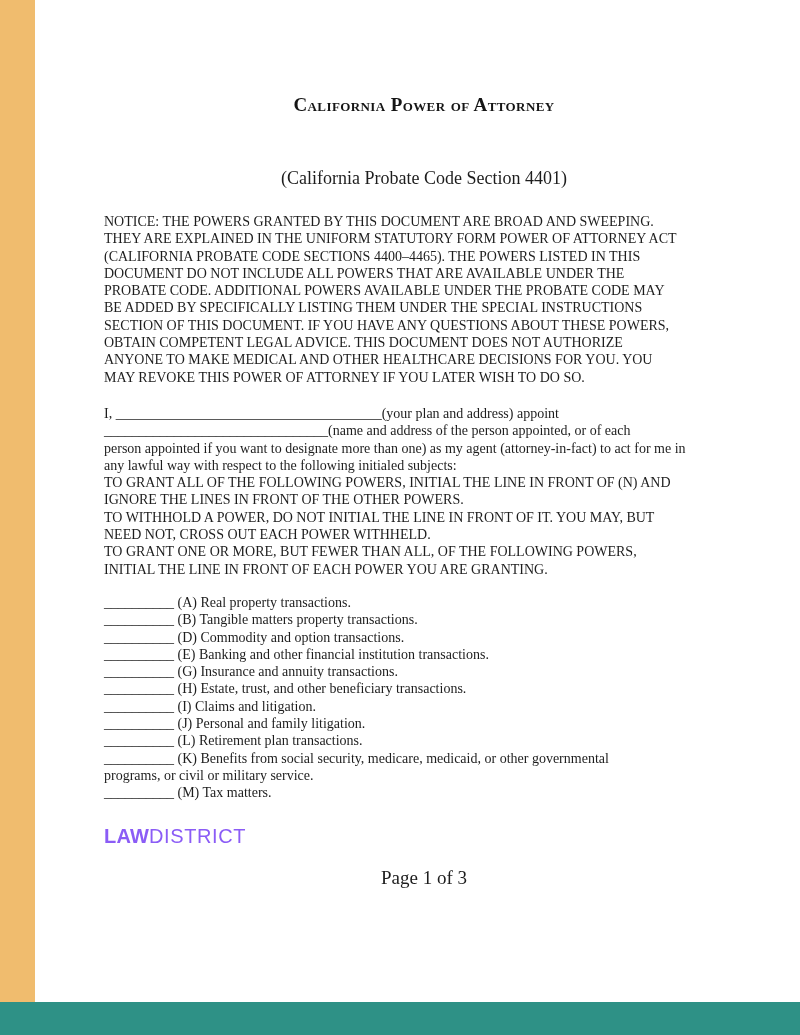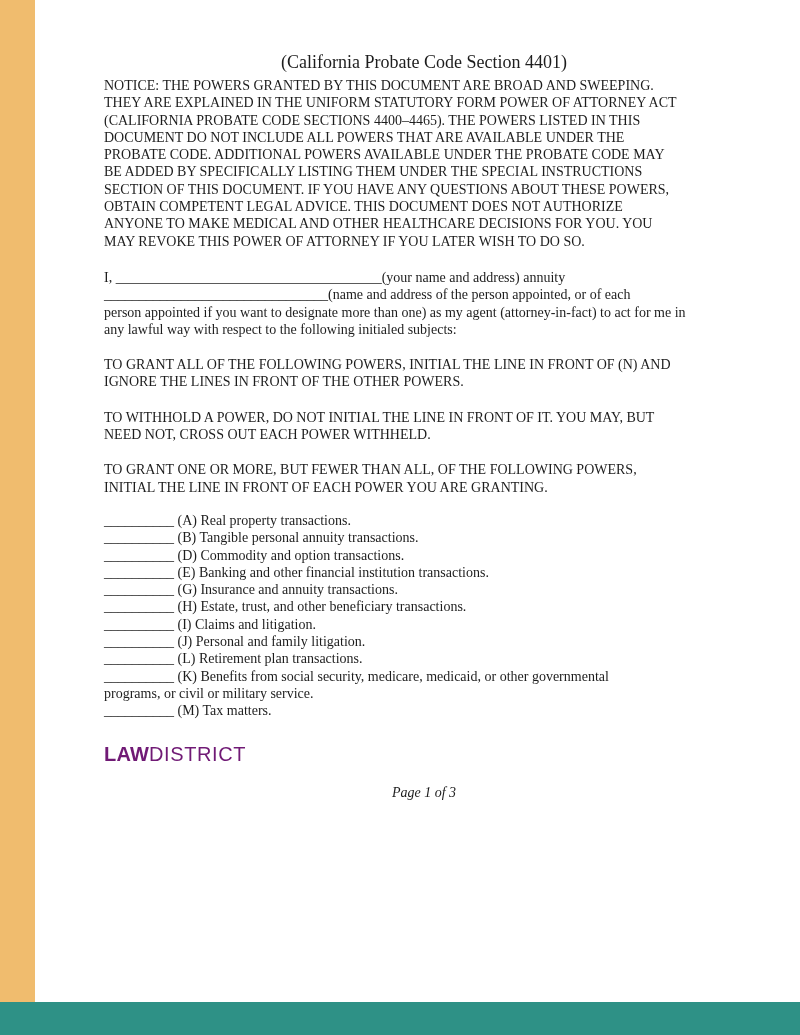--- a/index.html
+++ b/index.html
@@ -38,84 +38,84 @@
     margin: 52px 0 0 0;
     text-align: center;
     font-size: 18px;
   }
   .flow {
     margin: 0;
     white-space: pre;
     font-size: 14px;
     line-height: 17.3px;
   }
-  .m-notice  { margin-top: 4px; }
+  .m-notice  { margin-top: 24px; }
   .m-appoint { margin-top: 19px; }
-  .m-para    { margin-top: 18px; }
+  .m-para    { }
   .powers-list { margin-top: 16px; }
   .power-row {
     white-space: pre;
     font-size: 14px;
     line-height: 17.3px;
   }
   .logo {
     margin-top: 23px;
     font-family: "Liberation Sans", sans-serif;
     font-size: 20px;
-    color: #701a75;
+    color: #8b5cf6;
     letter-spacing: 0.2px;
   }
   .logo-bold  { font-weight: 700; }
   .logo-light { font-weight: 400; letter-spacing: 0.6px; }
   .page-number {
     margin: 19px 0 0 0;
     text-align: center;
-    font-size: 14px;
-    font-style: italic;
+    font-size: 19px;
   }
 </style>
 </head>
 <body>
 
 <div class="stripe-left" style="background: rgb(240, 188, 110);"></div>
 <div class="bottom-bar" style="background: rgb(46, 145, 134);"></div>
 
 <div class="content">
 
+  <h1 class="doc-title">California Power of Attorney</h1>
 
   <p class="doc-subtitle">(California Probate Code Section 4401)</p>
 
   <p class="flow m-notice">NOTICE: THE POWERS GRANTED BY THIS DOCUMENT ARE BROAD AND SWEEPING.
 THEY ARE EXPLAINED IN THE UNIFORM STATUTORY FORM POWER OF ATTORNEY ACT
 (CALIFORNIA PROBATE CODE SECTIONS 4400–4465). THE POWERS LISTED IN THIS
 DOCUMENT DO NOT INCLUDE ALL POWERS THAT ARE AVAILABLE UNDER THE
 PROBATE CODE. ADDITIONAL POWERS AVAILABLE UNDER THE PROBATE CODE MAY
 BE ADDED BY SPECIFICALLY LISTING THEM UNDER THE SPECIAL INSTRUCTIONS
 SECTION OF THIS DOCUMENT. IF YOU HAVE ANY QUESTIONS ABOUT THESE POWERS,
 OBTAIN COMPETENT LEGAL ADVICE. THIS DOCUMENT DOES NOT AUTHORIZE
 ANYONE TO MAKE MEDICAL AND OTHER HEALTHCARE DECISIONS FOR YOU. YOU
 MAY REVOKE THIS POWER OF ATTORNEY IF YOU LATER WISH TO DO SO.</p>
 
-  <p class="flow m-appoint"><span>I, </span><span>______________________________________</span><span>(your name and address) annuity
+  <p class="flow m-appoint"><span>I, </span><span>______________________________________</span><span>(your plan and address) appoint
 </span><span>________________________________</span><span>(name and address of the person appointed, or of each
 person appointed if you want to designate more than one) as my agent (attorney-in-fact) to act for me in
 any lawful way with respect to the following initialed subjects:</span></p>
 
   <p class="flow m-para">TO GRANT ALL OF THE FOLLOWING POWERS, INITIAL THE LINE IN FRONT OF (N) AND
 IGNORE THE LINES IN FRONT OF THE OTHER POWERS.</p>
 
   <p class="flow m-para">TO WITHHOLD A POWER, DO NOT INITIAL THE LINE IN FRONT OF IT. YOU MAY, BUT
 NEED NOT, CROSS OUT EACH POWER WITHHELD.</p>
 
   <p class="flow m-para">TO GRANT ONE OR MORE, BUT FEWER THAN ALL, OF THE FOLLOWING POWERS,
 INITIAL THE LINE IN FRONT OF EACH POWER YOU ARE GRANTING.</p>
 
   <div class="powers-list">
       <div class="power-row"><span>__________</span><span> (A) Real property transactions.</span></div>
-      <div class="power-row"><span>__________</span><span> (B) Tangible personal annuity transactions.</span></div>
+      <div class="power-row"><span>__________</span><span> (B) Tangible matters property transactions.</span></div>
       <div class="power-row"><span>__________</span><span> (D) Commodity and option transactions.</span></div>
       <div class="power-row"><span>__________</span><span> (E) Banking and other financial institution transactions.</span></div>
       <div class="power-row"><span>__________</span><span> (G) Insurance and annuity transactions.</span></div>
       <div class="power-row"><span>__________</span><span> (H) Estate, trust, and other beneficiary transactions.</span></div>
       <div class="power-row"><span>__________</span><span> (I) Claims and litigation.</span></div>
       <div class="power-row"><span>__________</span><span> (J) Personal and family litigation.</span></div>
       <div class="power-row"><span>__________</span><span> (L) Retirement plan transactions.</span></div>
       <div class="power-row"><span>__________</span><span> (K) Benefits from social security, medicare, medicaid, or other governmental
 programs, or civil or military service.</span></div>
       <div class="power-row"><span>__________</span><span> (M) Tax matters.</span></div>

